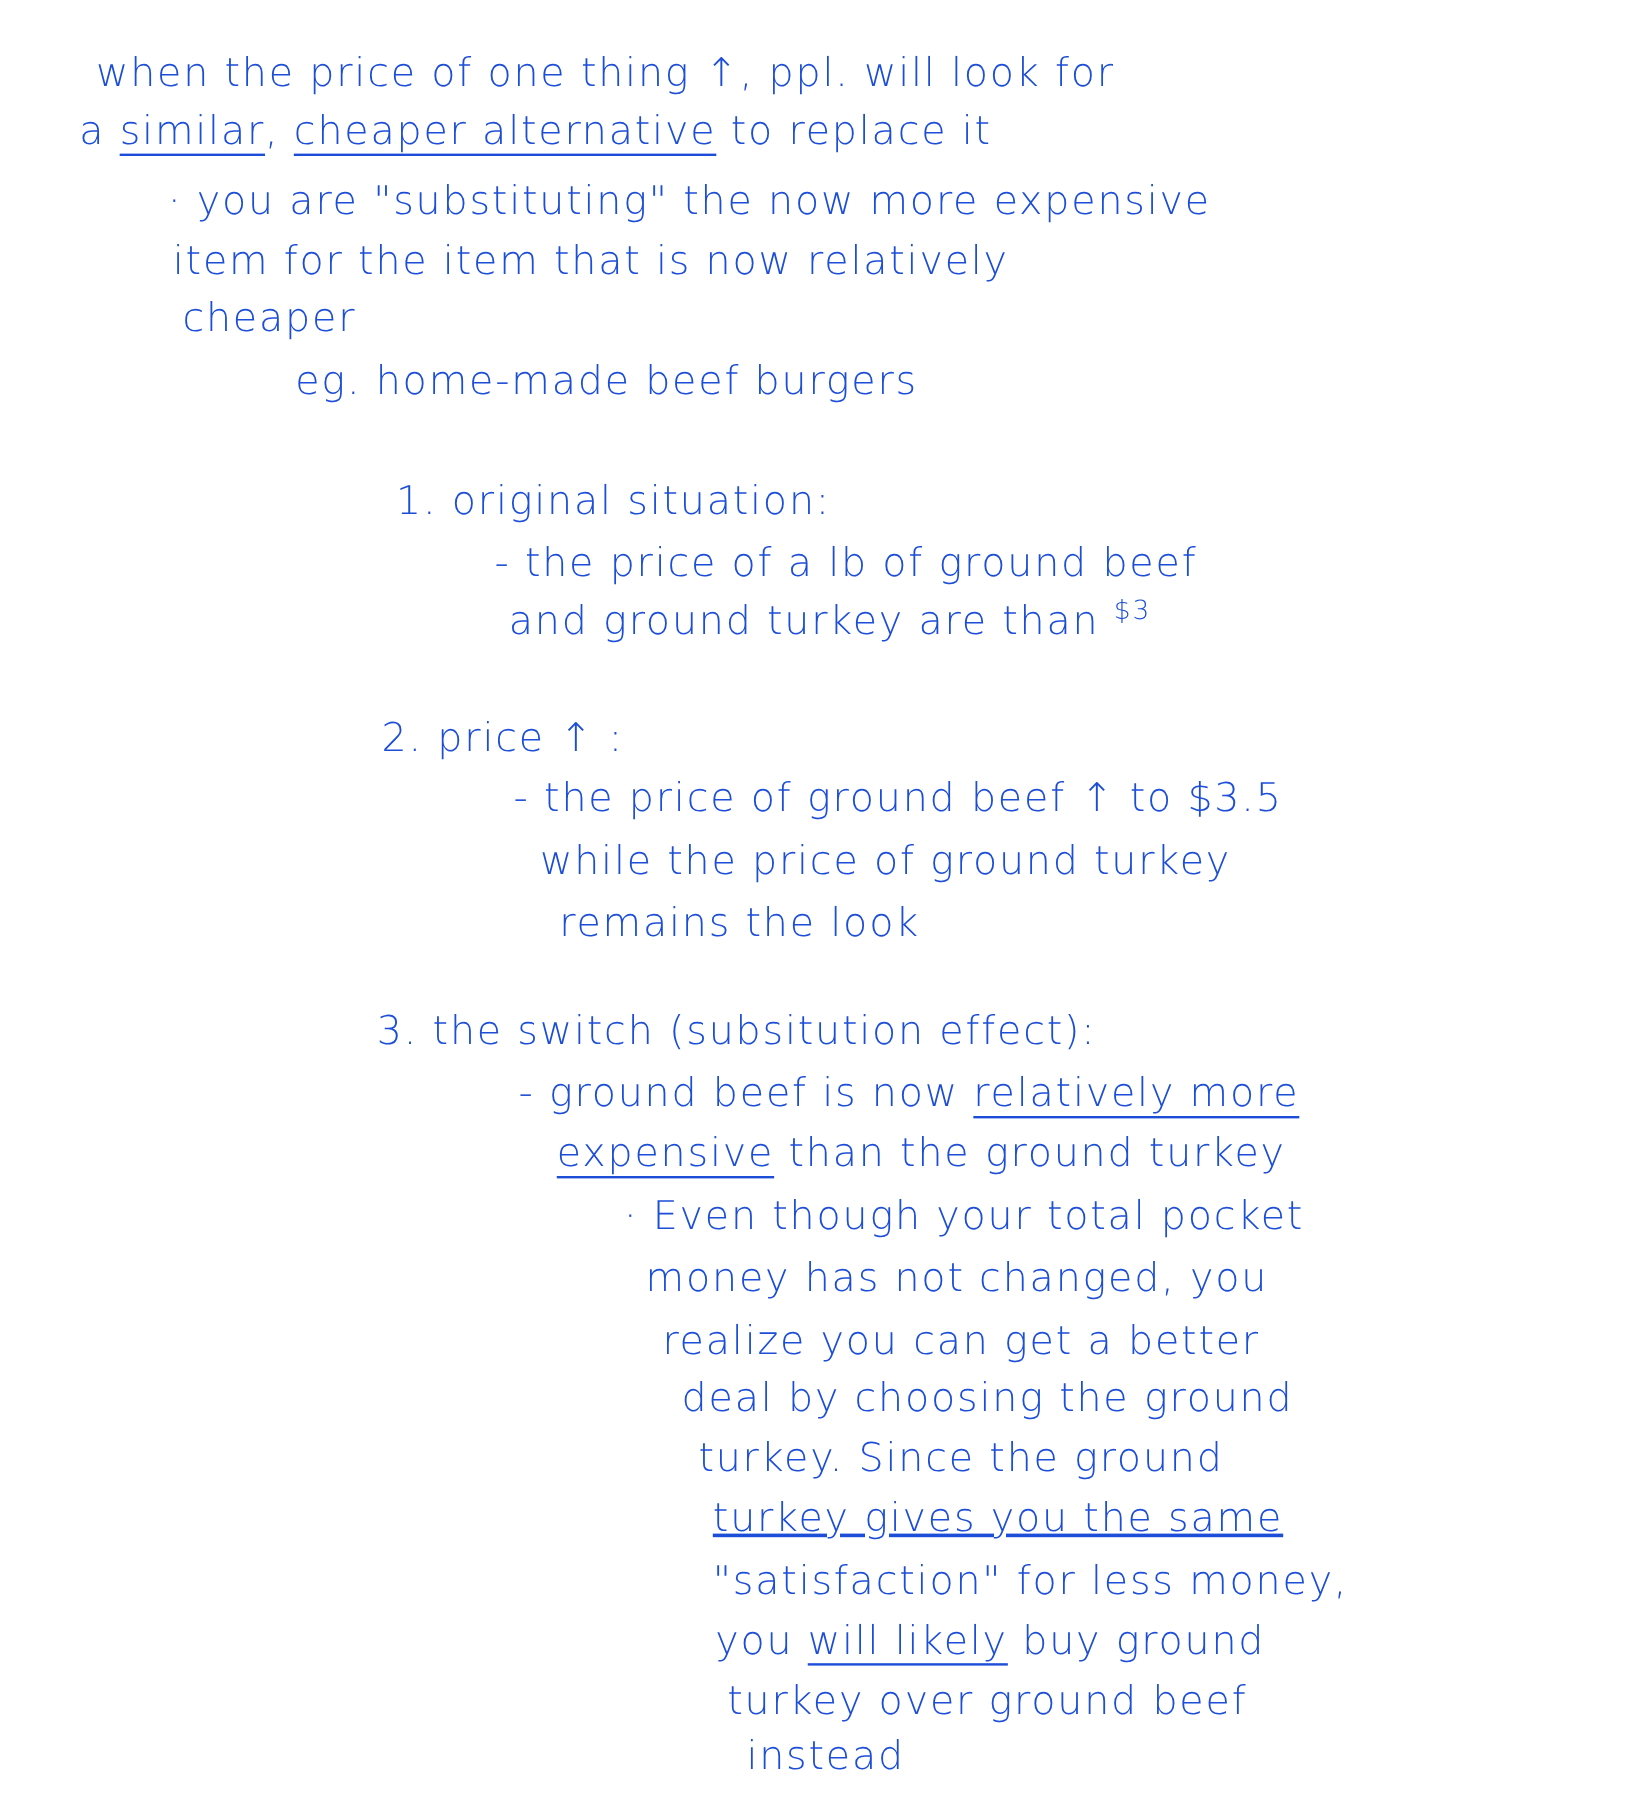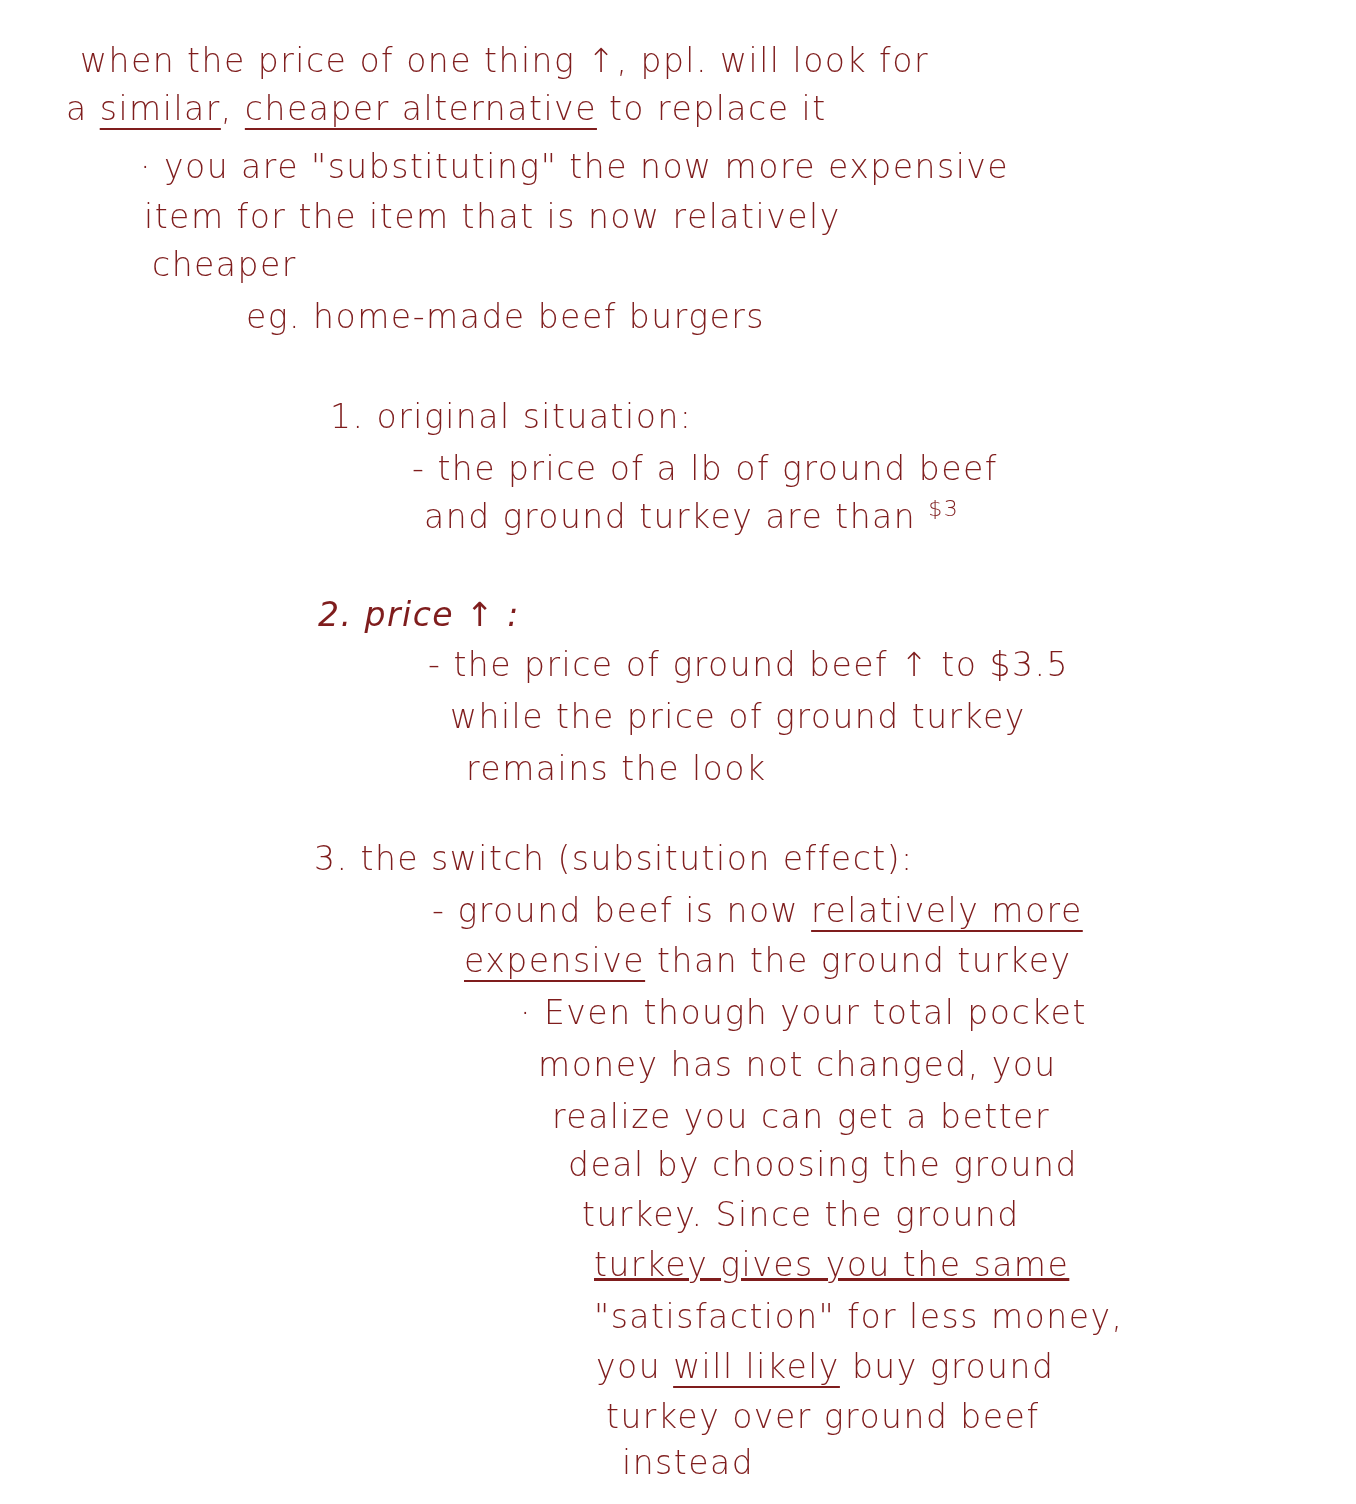--- a/index.html
+++ b/index.html
@@ -15,21 +15,21 @@
       color: #111111;
       font-family: "DejaVu Sans", sans-serif;
       font-weight: 300;
     }
     .line {
       position: absolute;
       white-space: nowrap;
       font-size: 33px;
       letter-spacing: 1.5px;
       line-height: 1;
-      color: #7f1d1d;
+      color: #1d4ed8;
     }
     .u {
       text-decoration: underline;
       text-decoration-thickness: 2px;
       text-underline-offset: 8px;
     }
     .sup {
       font-size: 22px;
       position: relative;
       top: -12px;
@@ -49,21 +49,21 @@
 
 <div class="line" style="left:246px;top:300px;">eg. home-made beef burgers</div>
 
 <div class="line" style="left:330px;top:400px;">1. original situation:</div>
 <div class="line" style="left:412px;top:452px;">- the price of a lb of ground beef</div>
 <div class="line" style="left:424px;top:500px;">
   <span>and ground turkey are than</span>
   <span class="sup">$3</span>
 </div>
 
-<div class="line" style="left:318px;top:598px;font-style:italic;">2. price ↑ :</div>
+<div class="line" style="left:318px;top:598px;">2. price ↑ :</div>
 <div class="line" style="left:428px;top:648px;">- the price of ground beef ↑ to $3.5</div>
 <div class="line" style="left:450px;top:700px;">while the price of ground turkey</div>
 <div class="line" style="left:466px;top:752px;">remains the look</div>
 
 <div class="line" style="left:314px;top:842px;text-align:center;">3. the switch (subsitution effect):</div>
 <div class="line" style="left:432px;top:894px;">
   <span>- ground beef is now </span><span class="u">relatively more</span>
 </div>
 <div class="line" style="left:464px;top:944px;">
   <span class="u">expensive</span><span> than the ground turkey</span>

